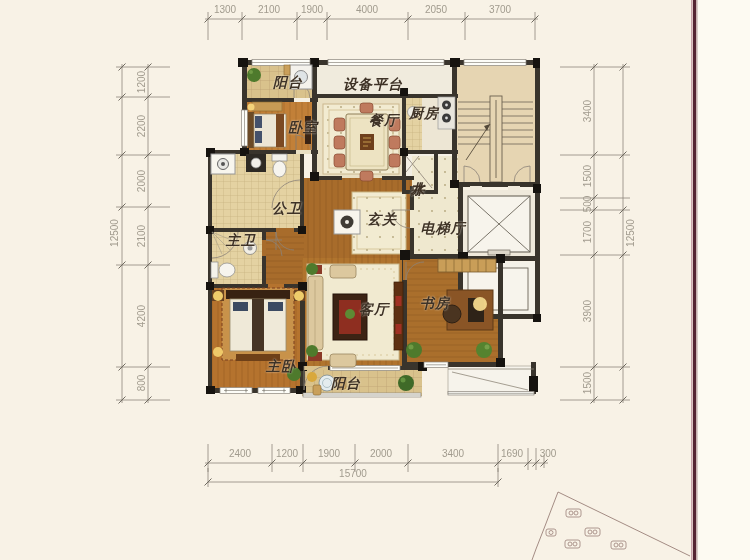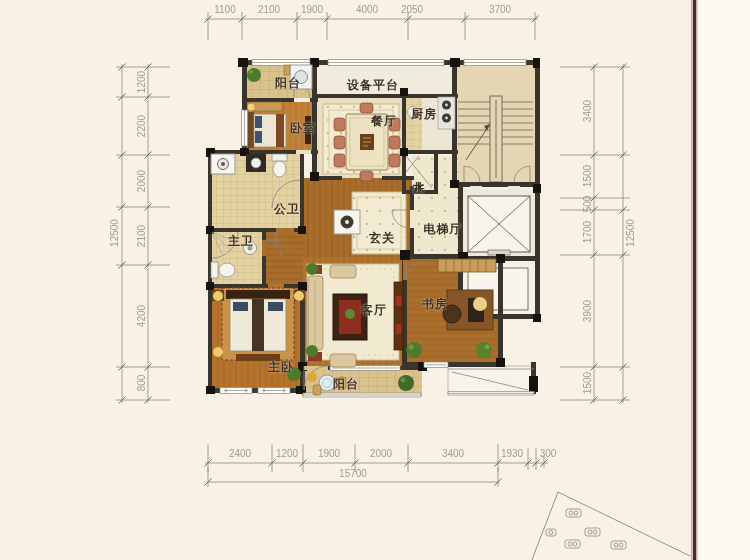--- a/index.html
+++ b/index.html
@@ -4,23 +4,24 @@
 <style>
   html,body{margin:0;padding:0;}
   body{
     width:750px;height:560px;position:relative;overflow:hidden;
     background:#f8f2e6;
     font-family:"Liberation Sans",sans-serif;
   }
   #plan-canvas{position:absolute;left:0;top:0;width:750px;height:560px;}
   svg{position:absolute;left:0;top:0;}
   .rlabel{
-    position:absolute;font-size:12px;font-weight:700;color:#3e3226;
+    position:absolute;font-size:14px;font-weight:700;color:#3e3226;
     letter-spacing:1px;white-space:nowrap;transform:translate(-50%,-50%);
     text-shadow:0 0 2px rgba(250,244,230,.8);
+    font-style:italic;
   }
   .rlabel.vert{
     writing-mode:vertical-rl;text-orientation:upright;letter-spacing:0;
     transform:translate(-50%,-50%);
   }
   .dim{
     position:absolute;font-size:10px;color:#a19b8e;white-space:nowrap;
     transform:translate(-50%,-50%);
   }
   .dim.v{transform:translate(-50%,-50%) rotate(-90deg);}
@@ -418,32 +419,32 @@
 </svg>
 
 <div class="rlabel" style="left:288px;top:83px">阳台</div>
 <div class="rlabel" style="left:373px;top:85px">设备平台</div>
 <div class="rlabel" style="left:424px;top:114px">厨房</div>
 <div class="rlabel" style="left:384px;top:121px">餐厅</div>
 <div class="rlabel" style="left:303px;top:128px">卧室</div>
 <div class="rlabel vert" style="left:418px;top:171px">水井</div>
 <div class="rlabel" style="left:287px;top:209px">公卫</div>
 <div class="rlabel" style="left:241px;top:241px">主卫</div>
-<div class="rlabel" style="left:382px;top:238px">玄关</div>
+<div class="rlabel" style="left:382px;top:220px">玄关</div>
 <div class="rlabel" style="left:443px;top:229px">电梯厅</div>
 <div class="rlabel" style="left:374px;top:310px">客厅</div>
 <div class="rlabel" style="left:435px;top:304px">书房</div>
 <div class="rlabel" style="left:281px;top:367px">主卧</div>
 <div class="rlabel" style="left:346px;top:384px">阳台</div>
 
-<div class="dim" style="left:225px;top:9px">1100</div>
+<div class="dim" style="left:225px;top:9px">1300</div>
 <div class="dim" style="left:269px;top:9px">2100</div>
 <div class="dim" style="left:312px;top:9px">1900</div>
 <div class="dim" style="left:367px;top:9px">4000</div>
-<div class="dim" style="left:412px;top:9px">2050</div>
+<div class="dim" style="left:436px;top:9px">2050</div>
 <div class="dim" style="left:500px;top:9px">3700</div>
 
 <div class="dim v" style="left:141px;top:82px">1200</div>
 <div class="dim v" style="left:141px;top:126px">2200</div>
 <div class="dim v" style="left:141px;top:181px">2000</div>
 <div class="dim v" style="left:141px;top:236px">2100</div>
 <div class="dim v" style="left:141px;top:316px">4200</div>
 <div class="dim v" style="left:141px;top:383px">800</div>
 <div class="dim v" style="left:114px;top:233px">12500</div>
 
@@ -453,16 +454,16 @@
 <div class="dim v" style="left:587px;top:232px">1700</div>
 <div class="dim v" style="left:587px;top:311px">3900</div>
 <div class="dim v" style="left:587px;top:383px">1500</div>
 <div class="dim v" style="left:630px;top:233px">12500</div>
 
 <div class="dim" style="left:240px;top:453px">2400</div>
 <div class="dim" style="left:287px;top:453px">1200</div>
 <div class="dim" style="left:329px;top:453px">1900</div>
 <div class="dim" style="left:381px;top:453px">2000</div>
 <div class="dim" style="left:453px;top:453px">3400</div>
-<div class="dim" style="left:512px;top:453px">1930</div>
+<div class="dim" style="left:512px;top:453px">1690</div>
 <div class="dim" style="left:548px;top:453px">300</div>
 <div class="dim" style="left:353px;top:473px">15700</div>
 </div>
 
 </body></html>

